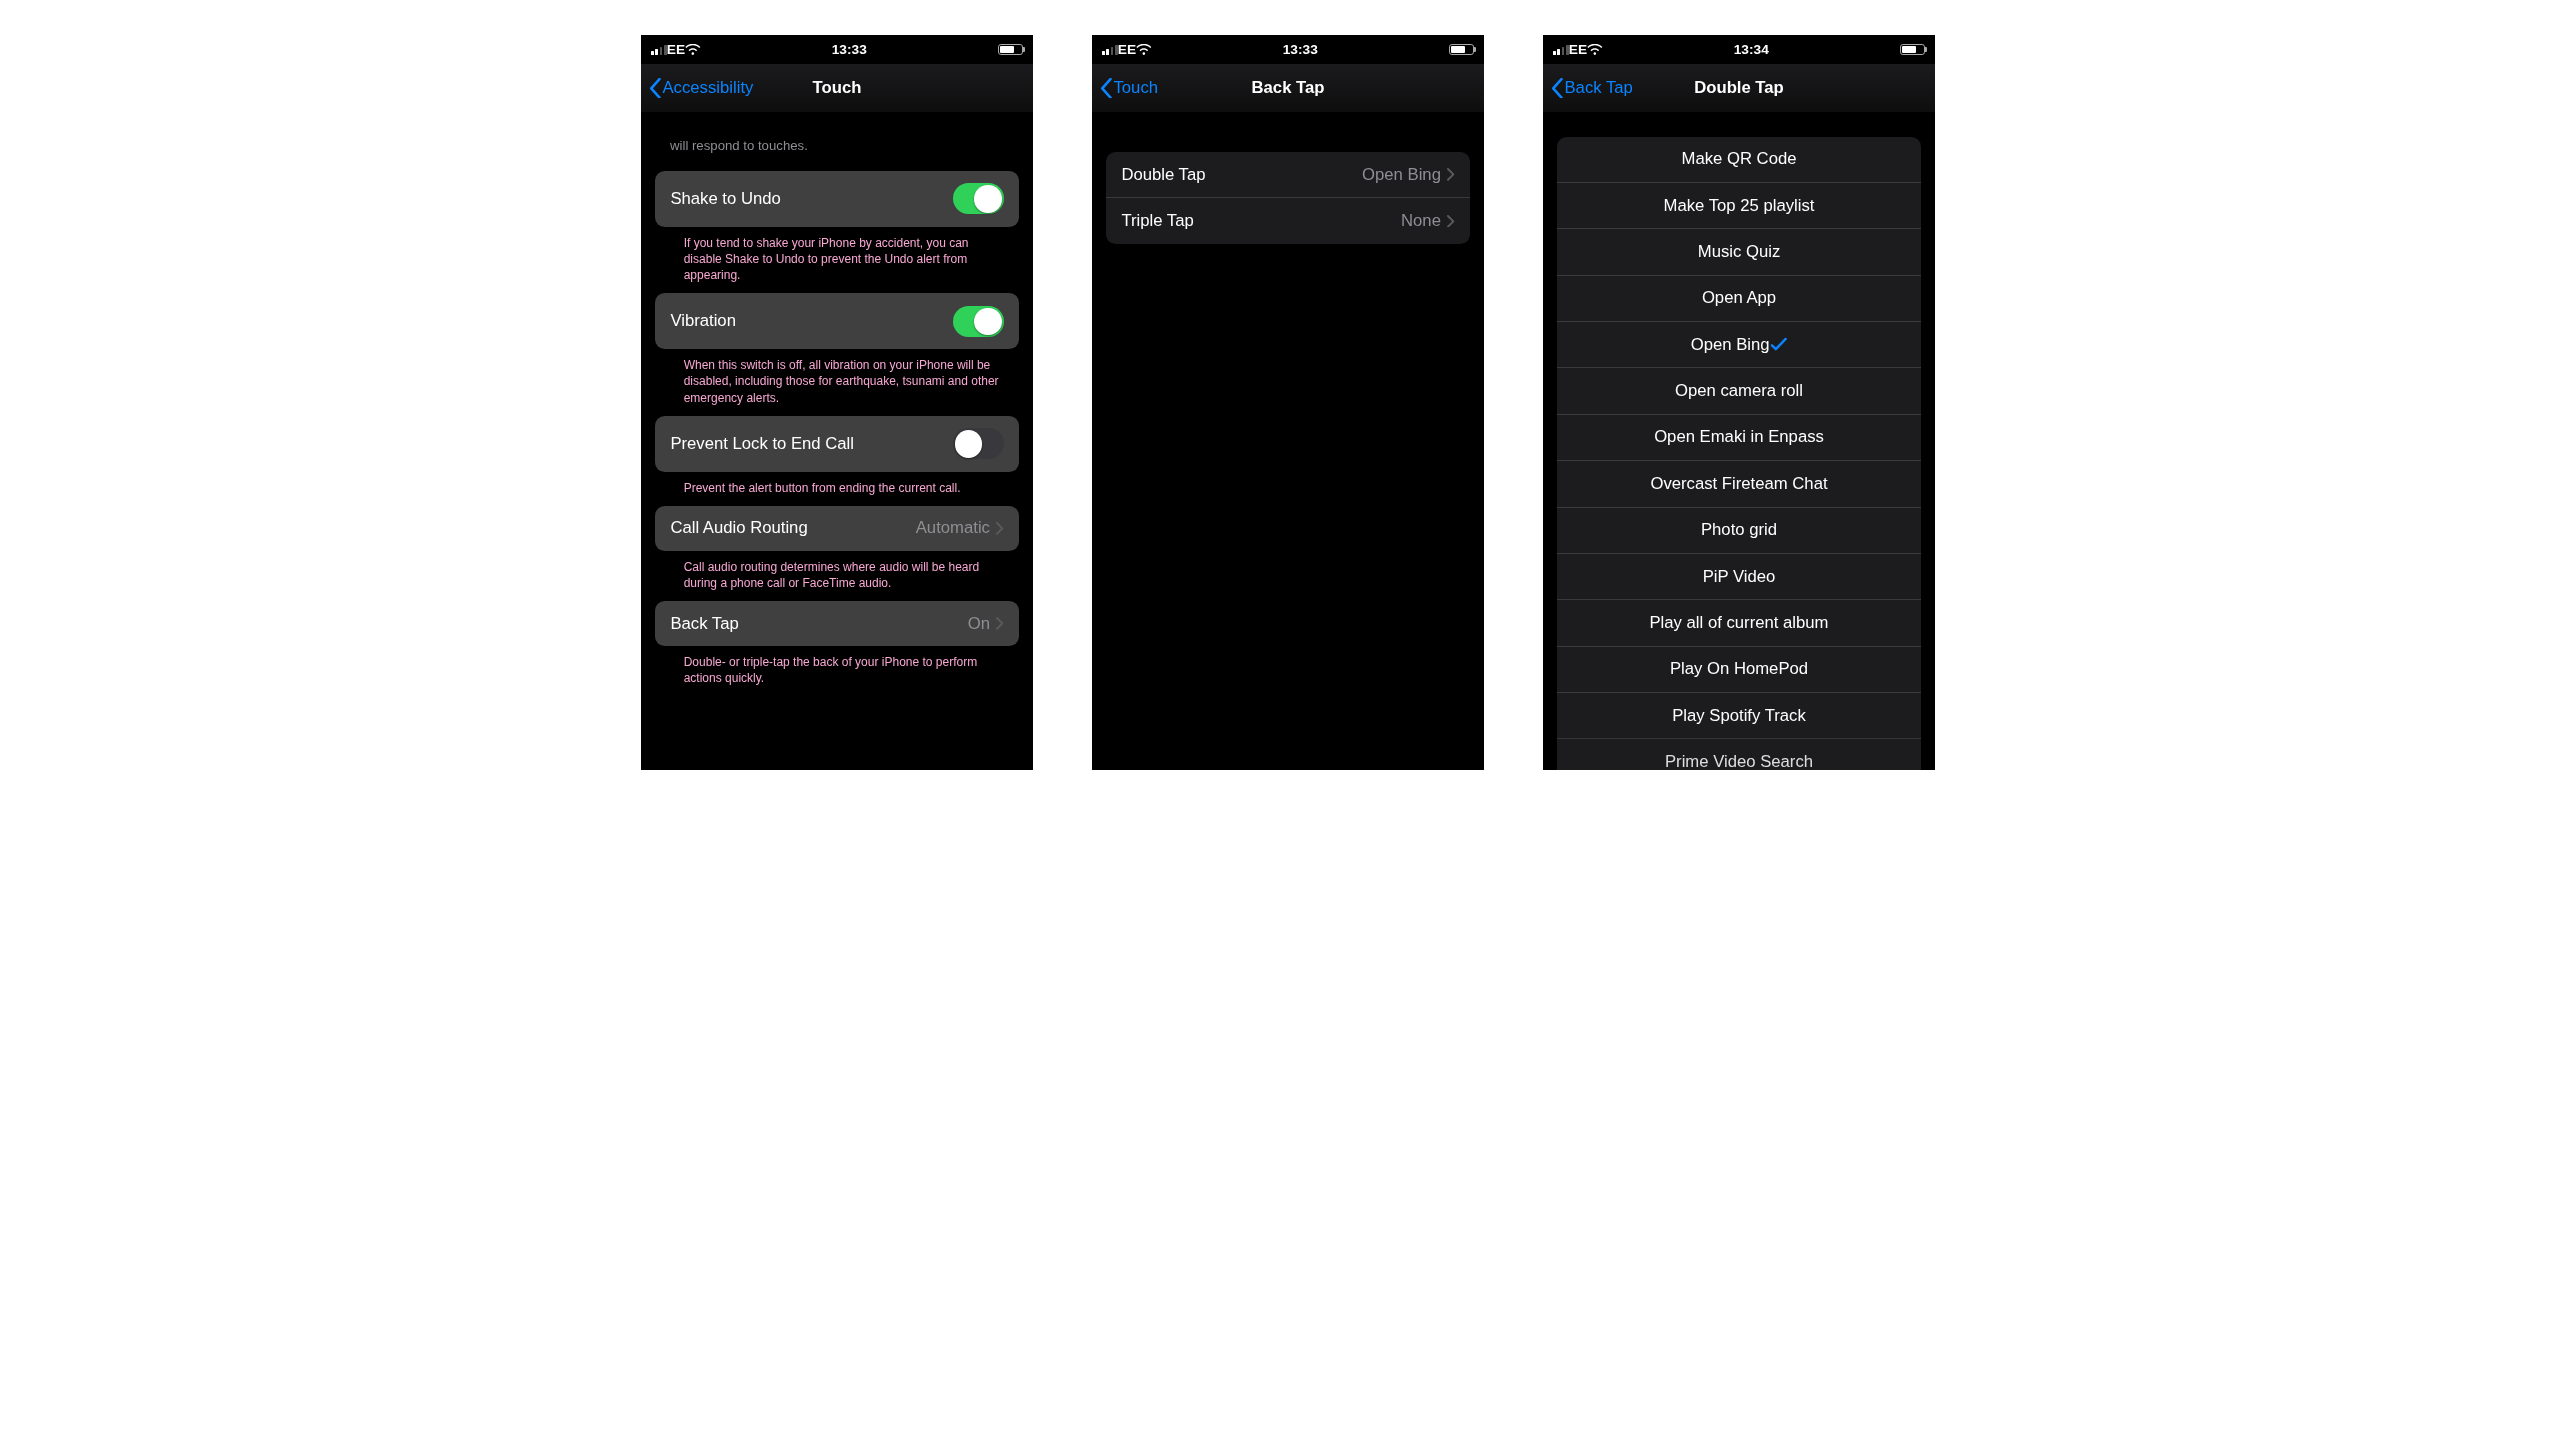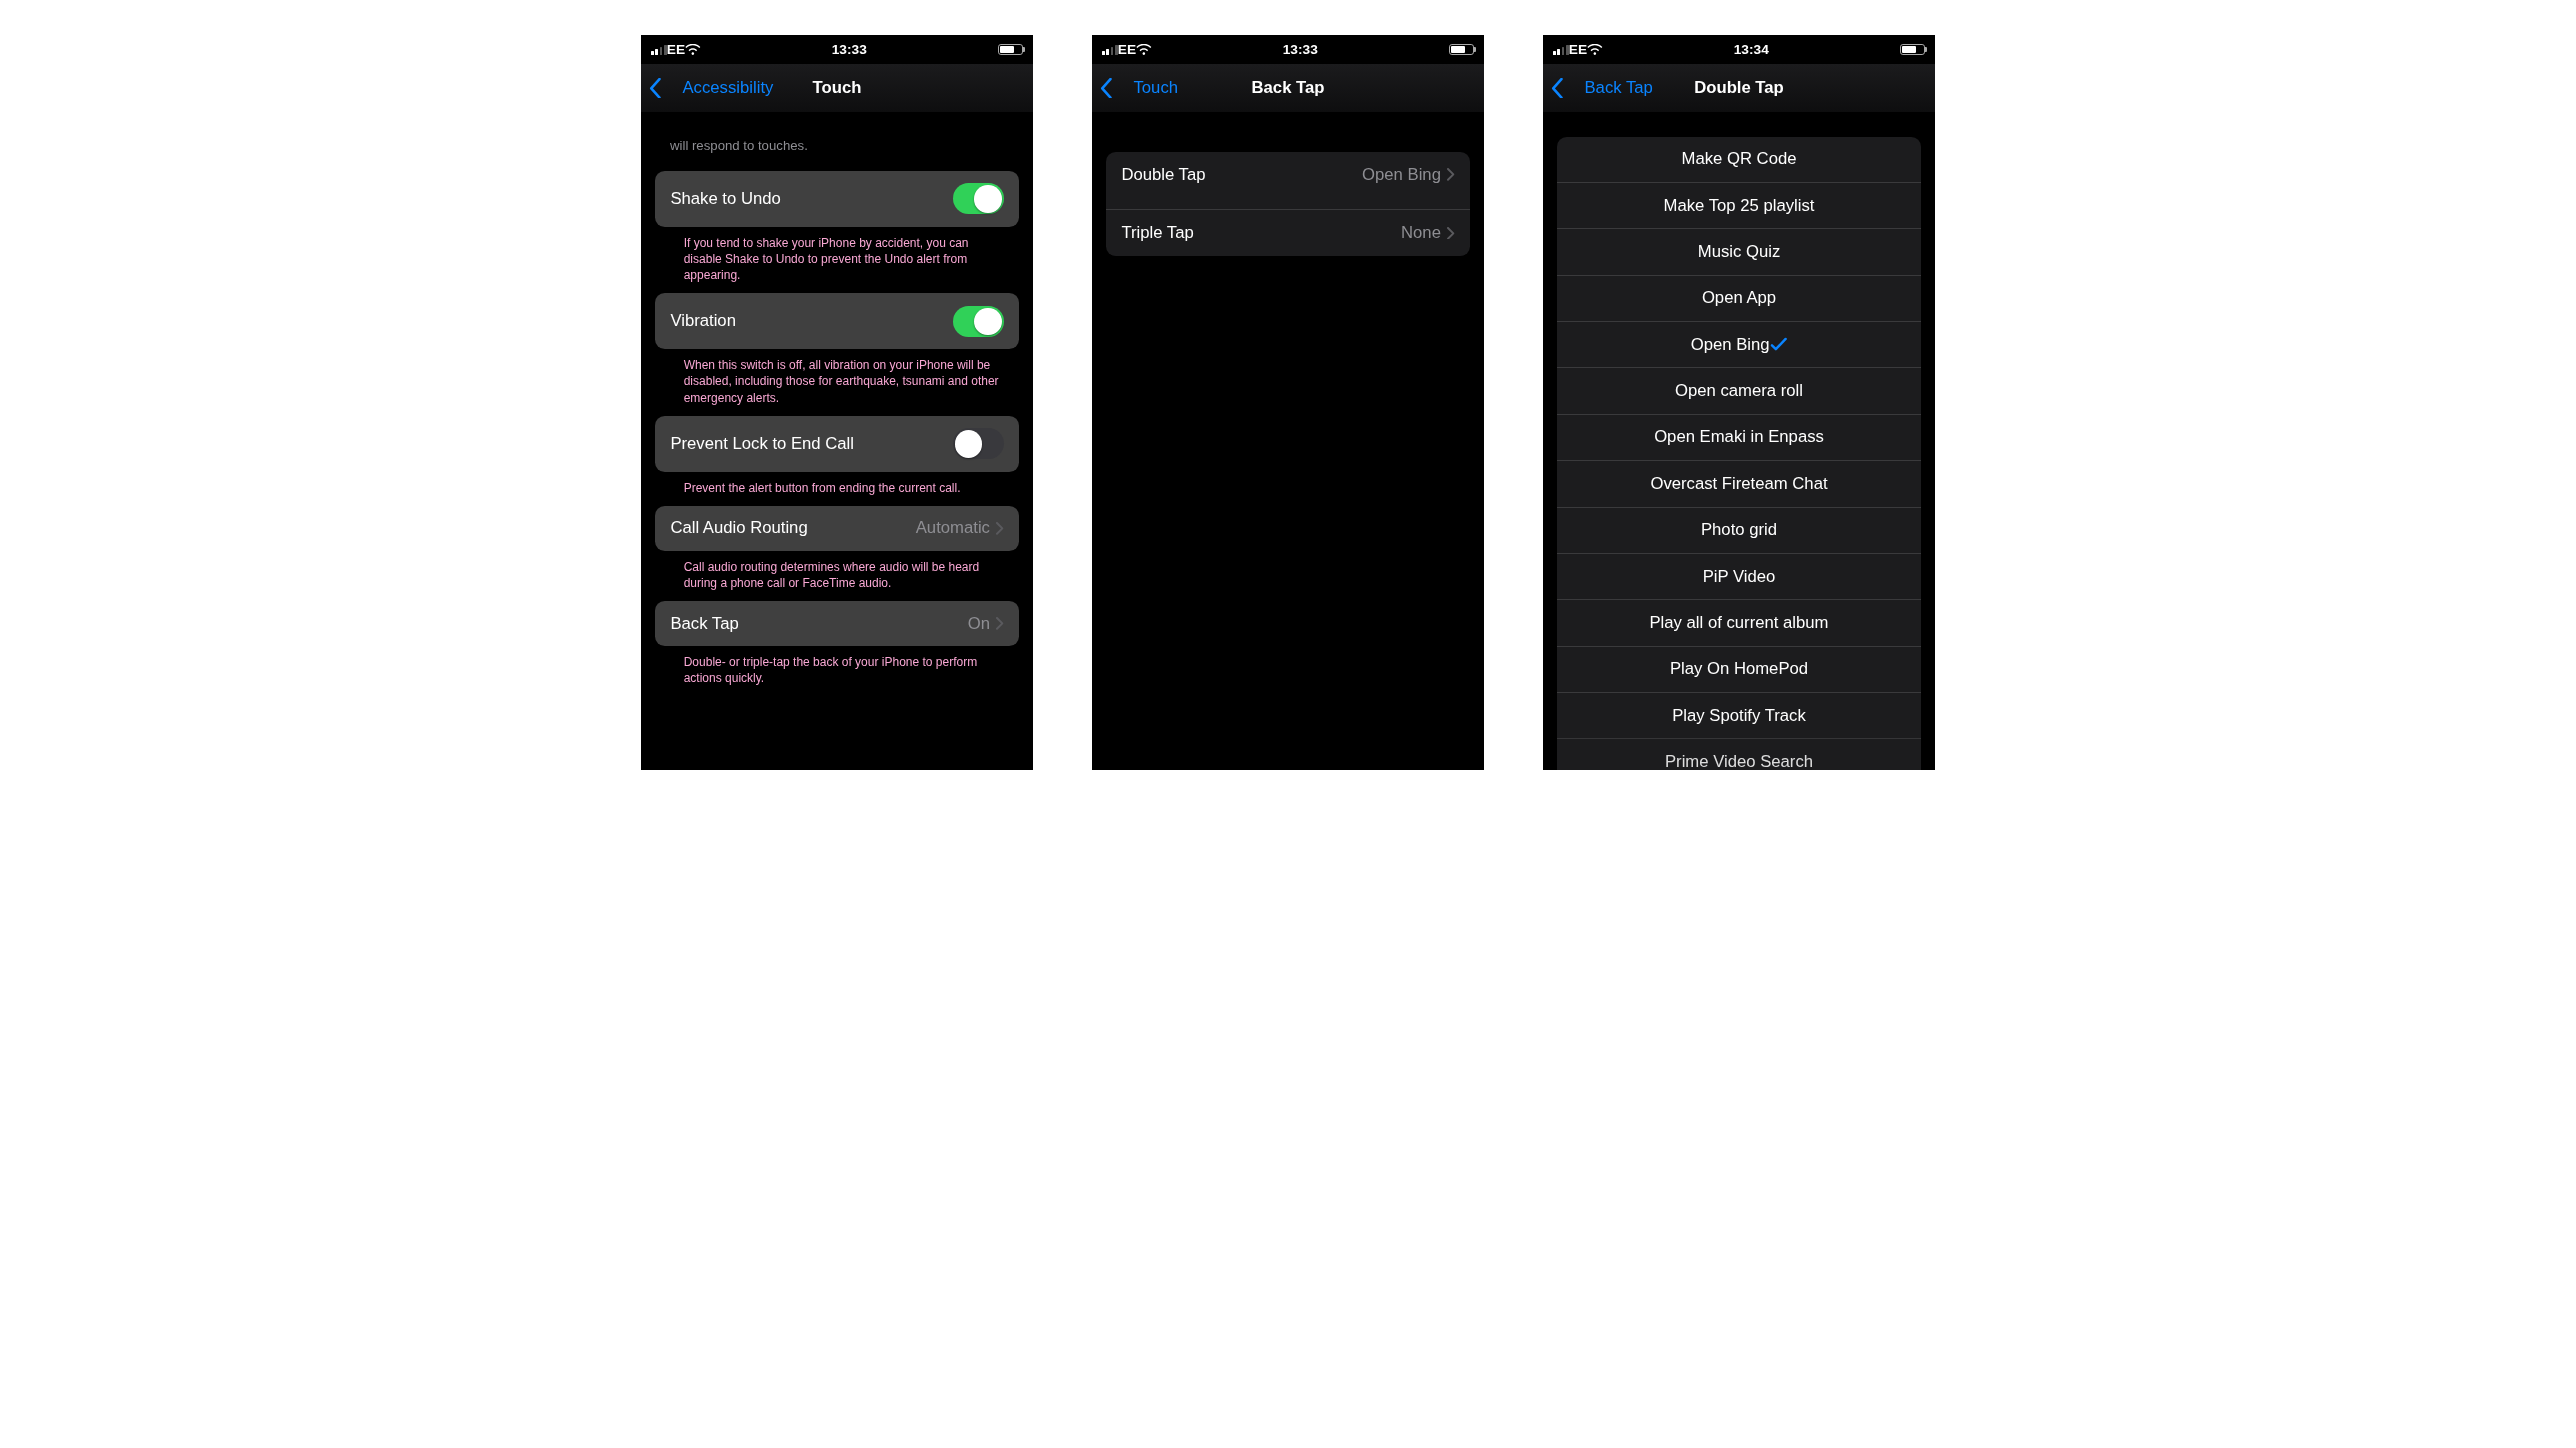--- a/index.html
+++ b/index.html
@@ -82,21 +82,21 @@
     border-bottom:1px solid #000;
   }
   .nav-back {
     position:absolute;
     left:7.8px;
     top:0; bottom:0;
     display:flex;
     align-items:center;
     color:#0a84ff;
     font-size:16.7px;
-    gap:21px;
+    gap:1px;
     cursor:pointer;
   }
   .nav-back svg { width:12.7px; height:20.6px; }
   .nav-title {
     font-size:16.7px;
     font-weight:600;
     color:#fff;
   }
   .content {
     flex:1;
@@ -114,21 +114,21 @@
   }
   .cell {
     background:#404040;
     border-radius:9.8px;
     padding: 12.7px 15.7px;
     display:flex;
     align-items:center;
     justify-content:space-between;
     font-size:16.7px;
   }
-  .cell + .cell { margin-top:12px; border-top:1px solid #2b2b2d; border-radius:0; }
+  .cell + .cell { margin-top:0; border-top:1px solid #2b2b2d; border-radius:0; }
   .cell.single { border-radius:9.8px; }
   .cell-group { background:#1c1c1e; border-radius:9.8px; overflow:hidden; }
   .cell-group .cell { border-radius:0; background:transparent; }
   .cell-group .cell + .cell { border-top:0.5px solid #3a3a3c; }
   .cell .label { color:#fff; }
   .cell .value { color:#8e8e93; display:flex; align-items:center; gap:5.9px; }
   .chevron { color:#5a5a5e; }
   .chevron svg{width:7.8px;height:12.7px;display:block;}
   .footer {
     color:#f9a8d4;

